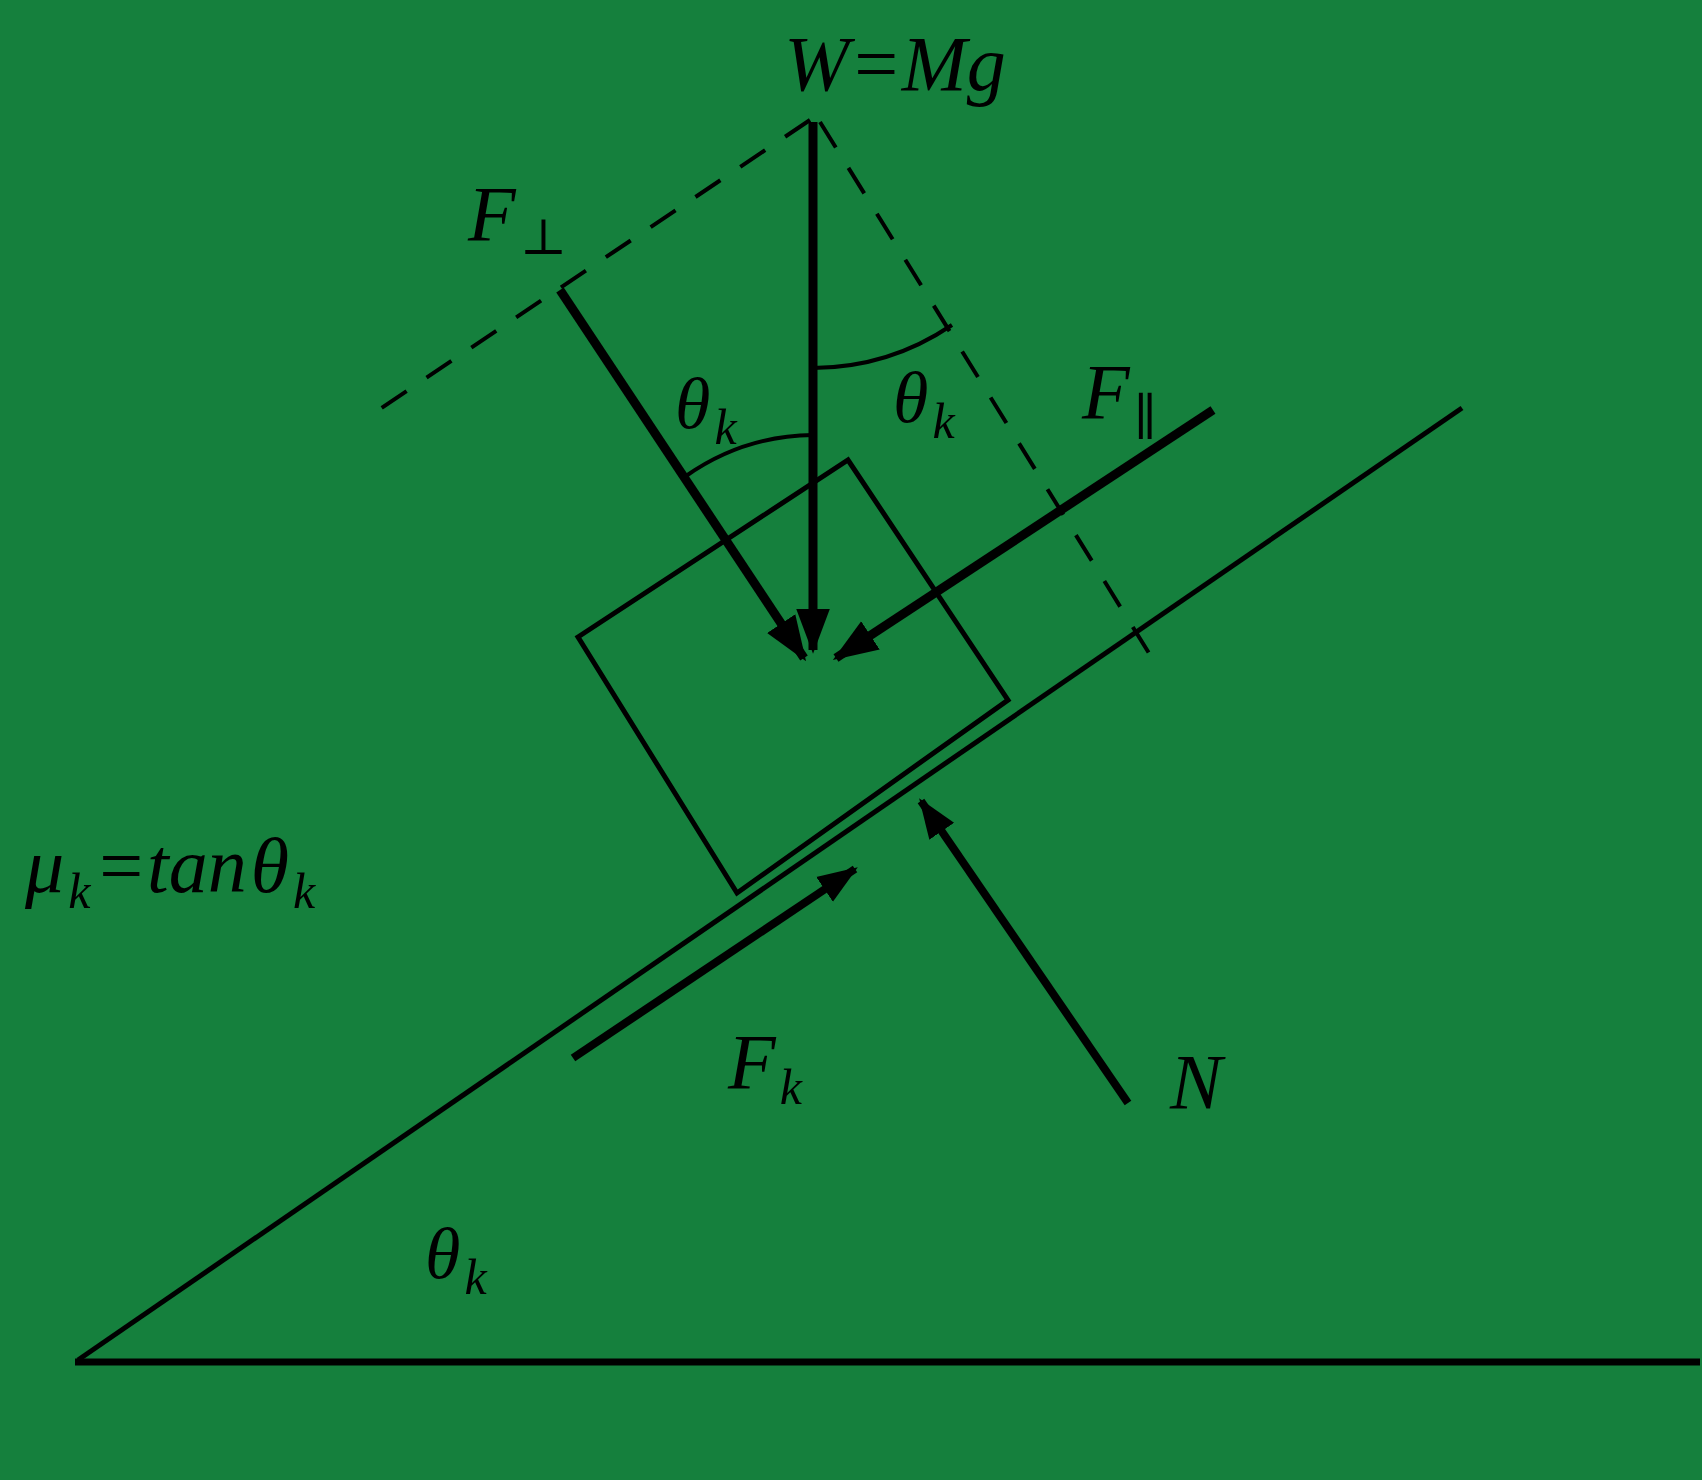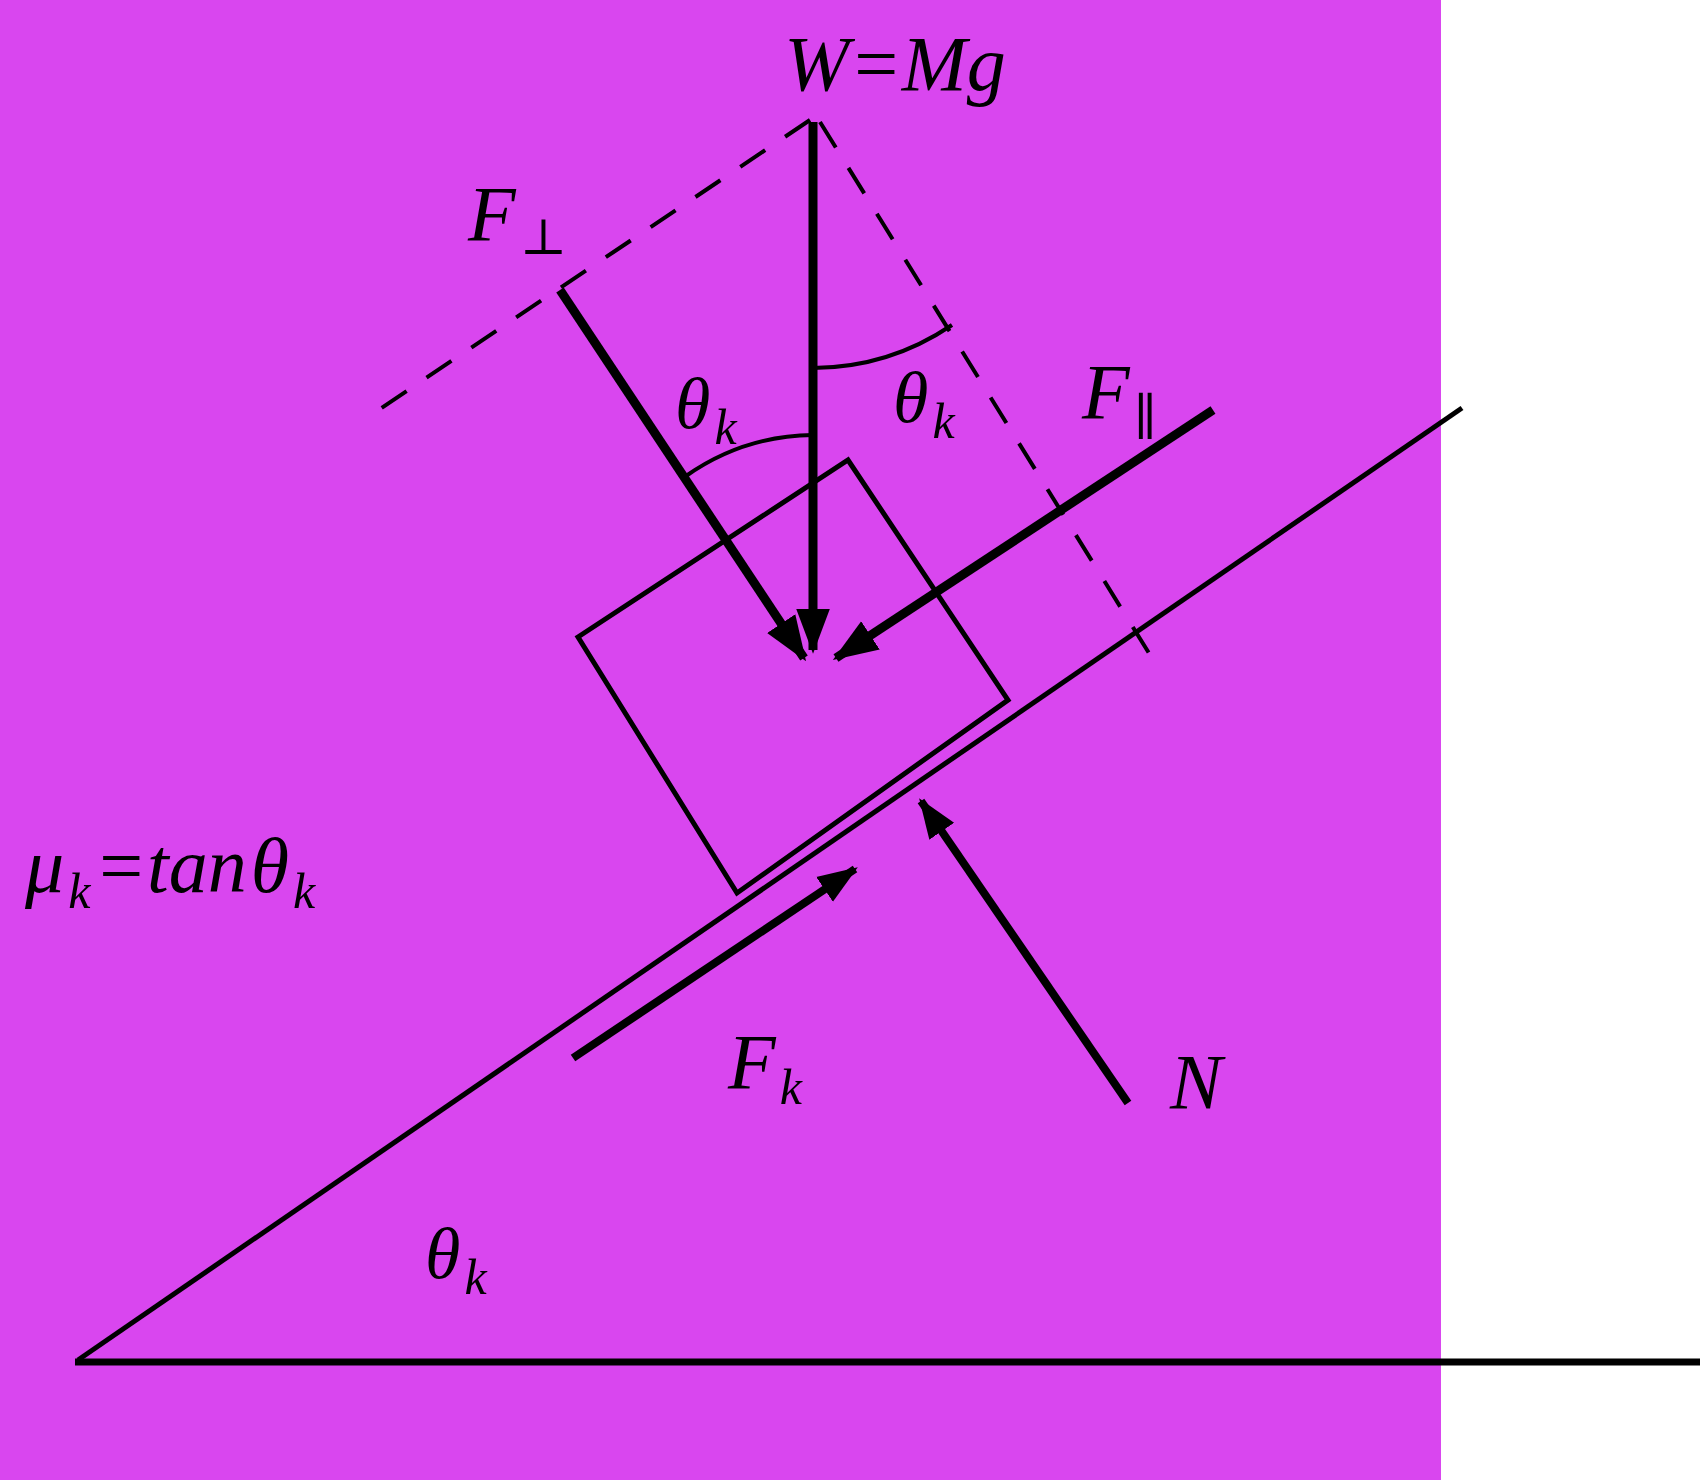--- a/index.html
+++ b/index.html
@@ -1,23 +1,23 @@
 <!DOCTYPE html>
 <html><head>
 <meta charset="utf-8">
 <style>
   html, body {
     margin: 0;
     padding: 0;
     background: #ffffff;
   }
   .figure-wrap {
-    width: 1441px;
+    width: 1702px;
     height: 1480px;
-    background: #d946ef;
+    background: #15803d;
     position: relative;
   }
   svg {
     display: block;
   }
   .ink {
     stroke: #000000;
     fill: none;
     stroke-linecap: butt;
   }

